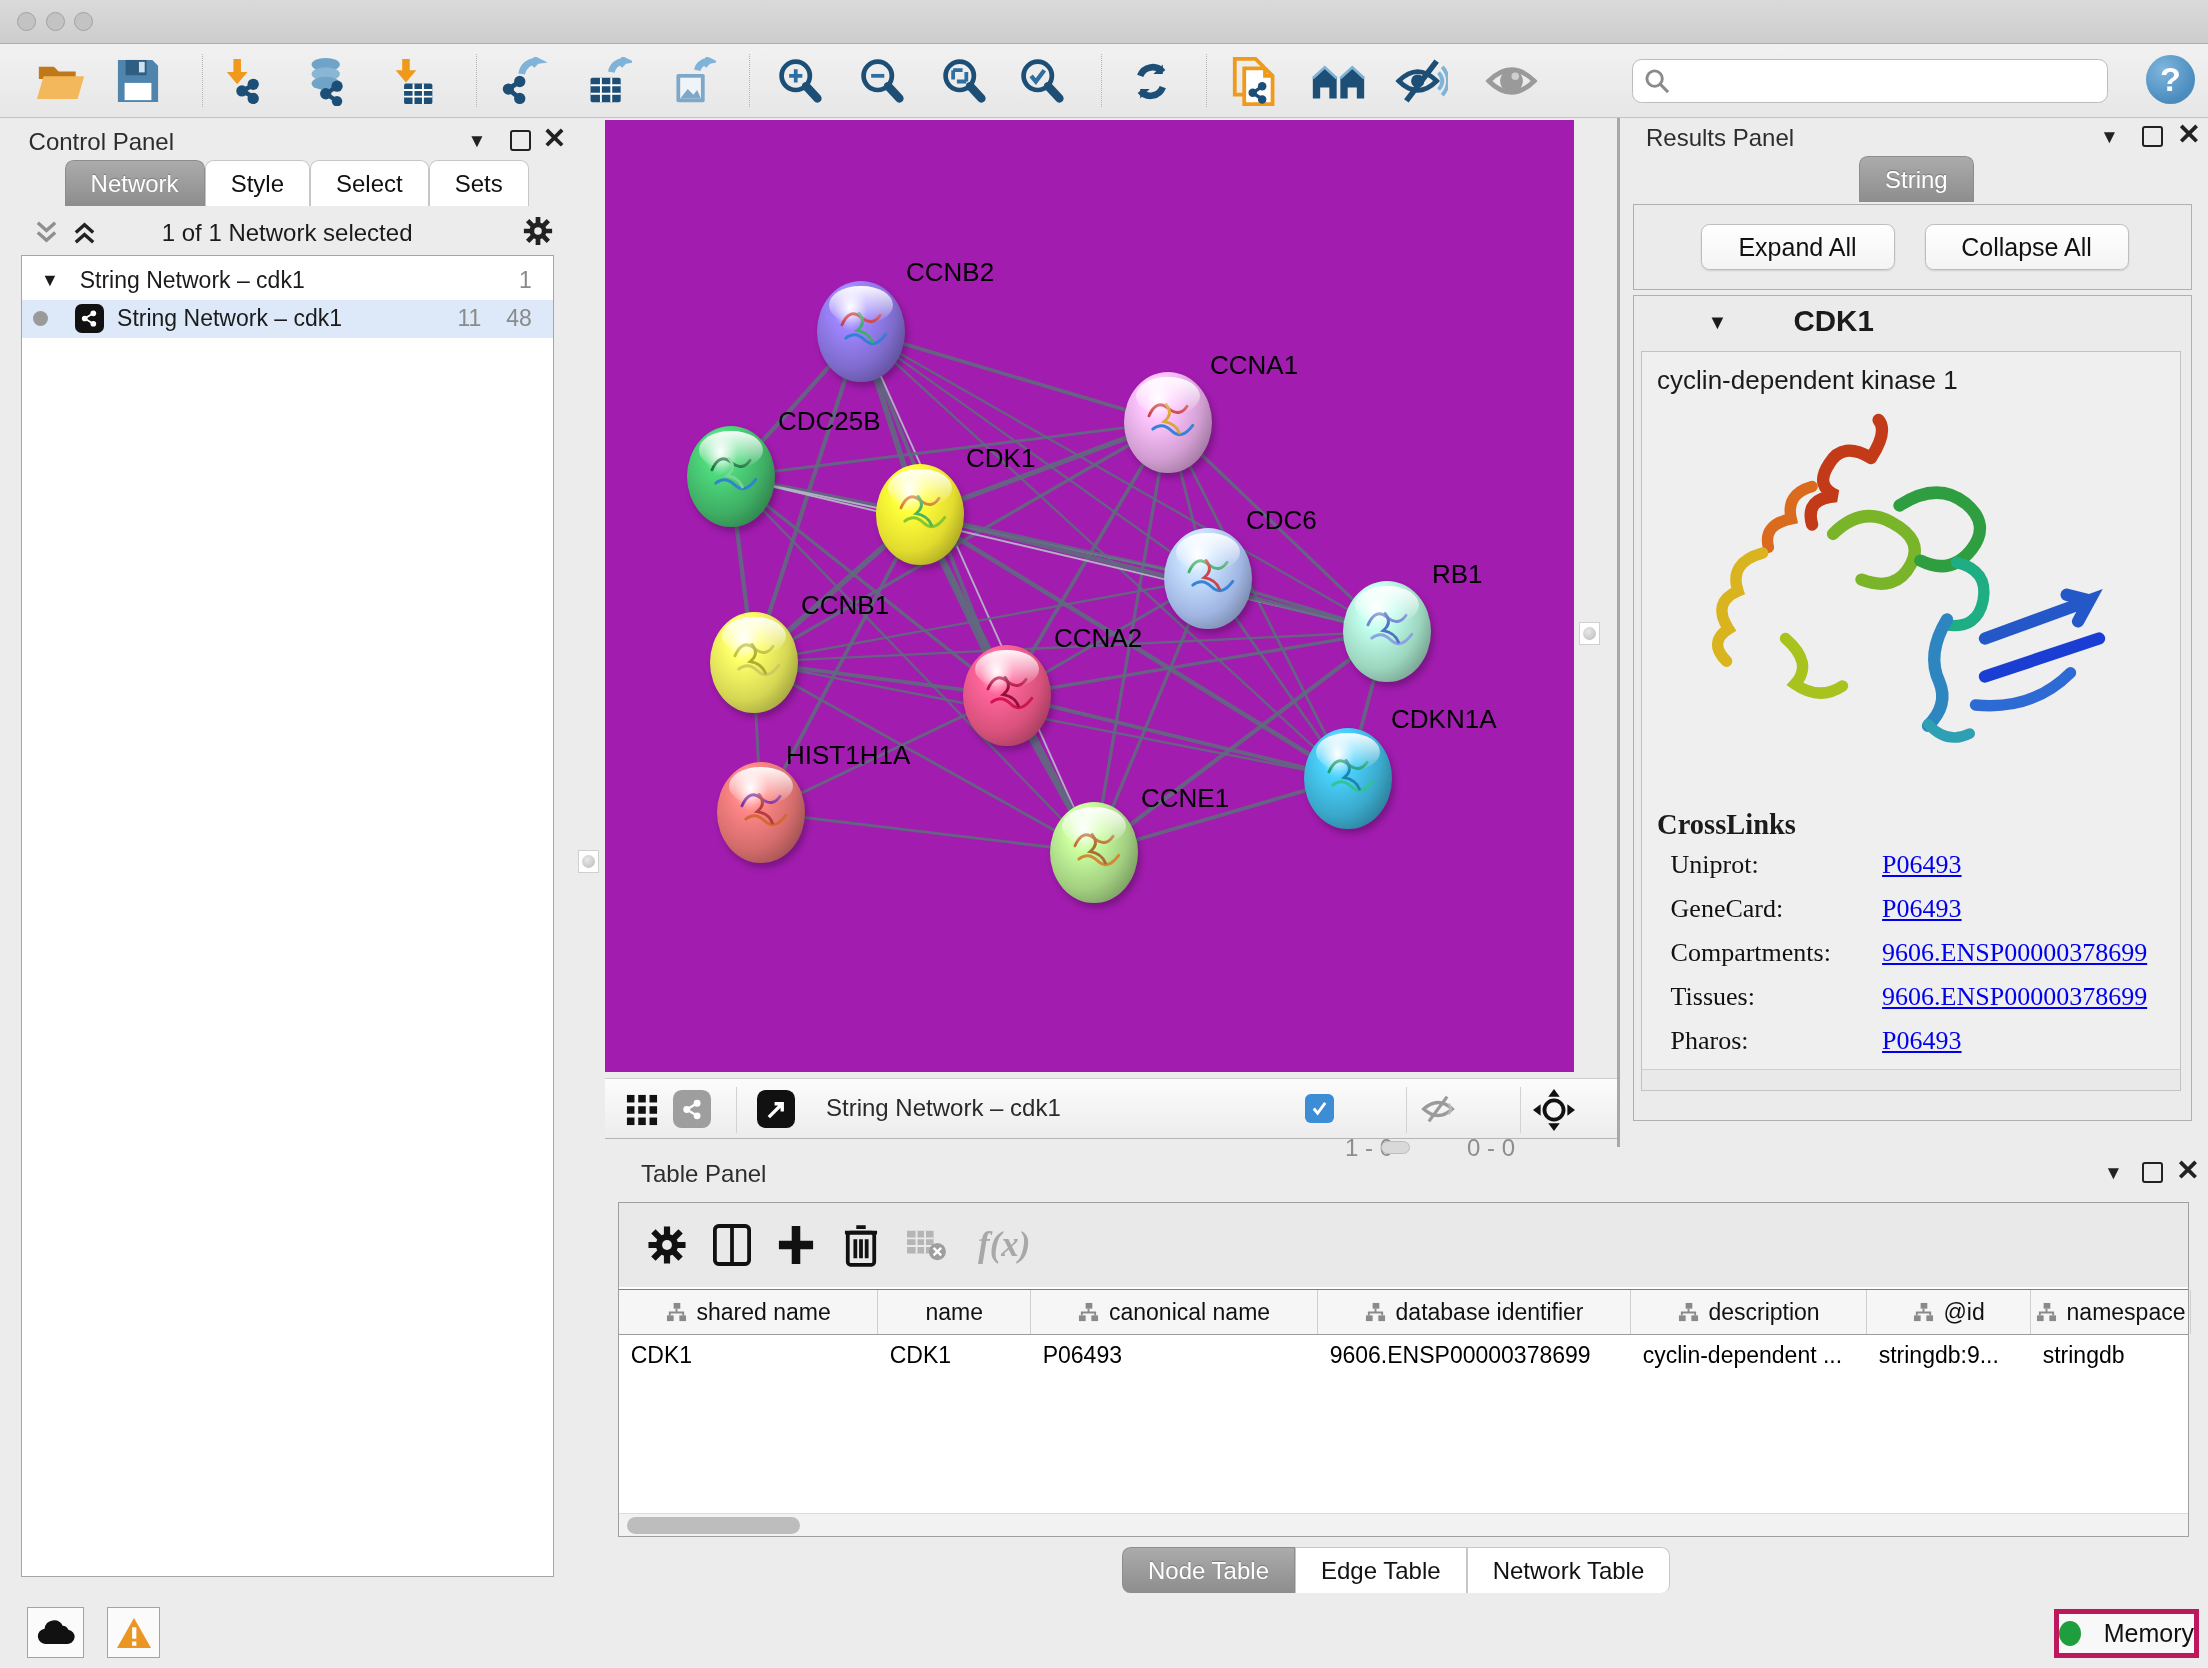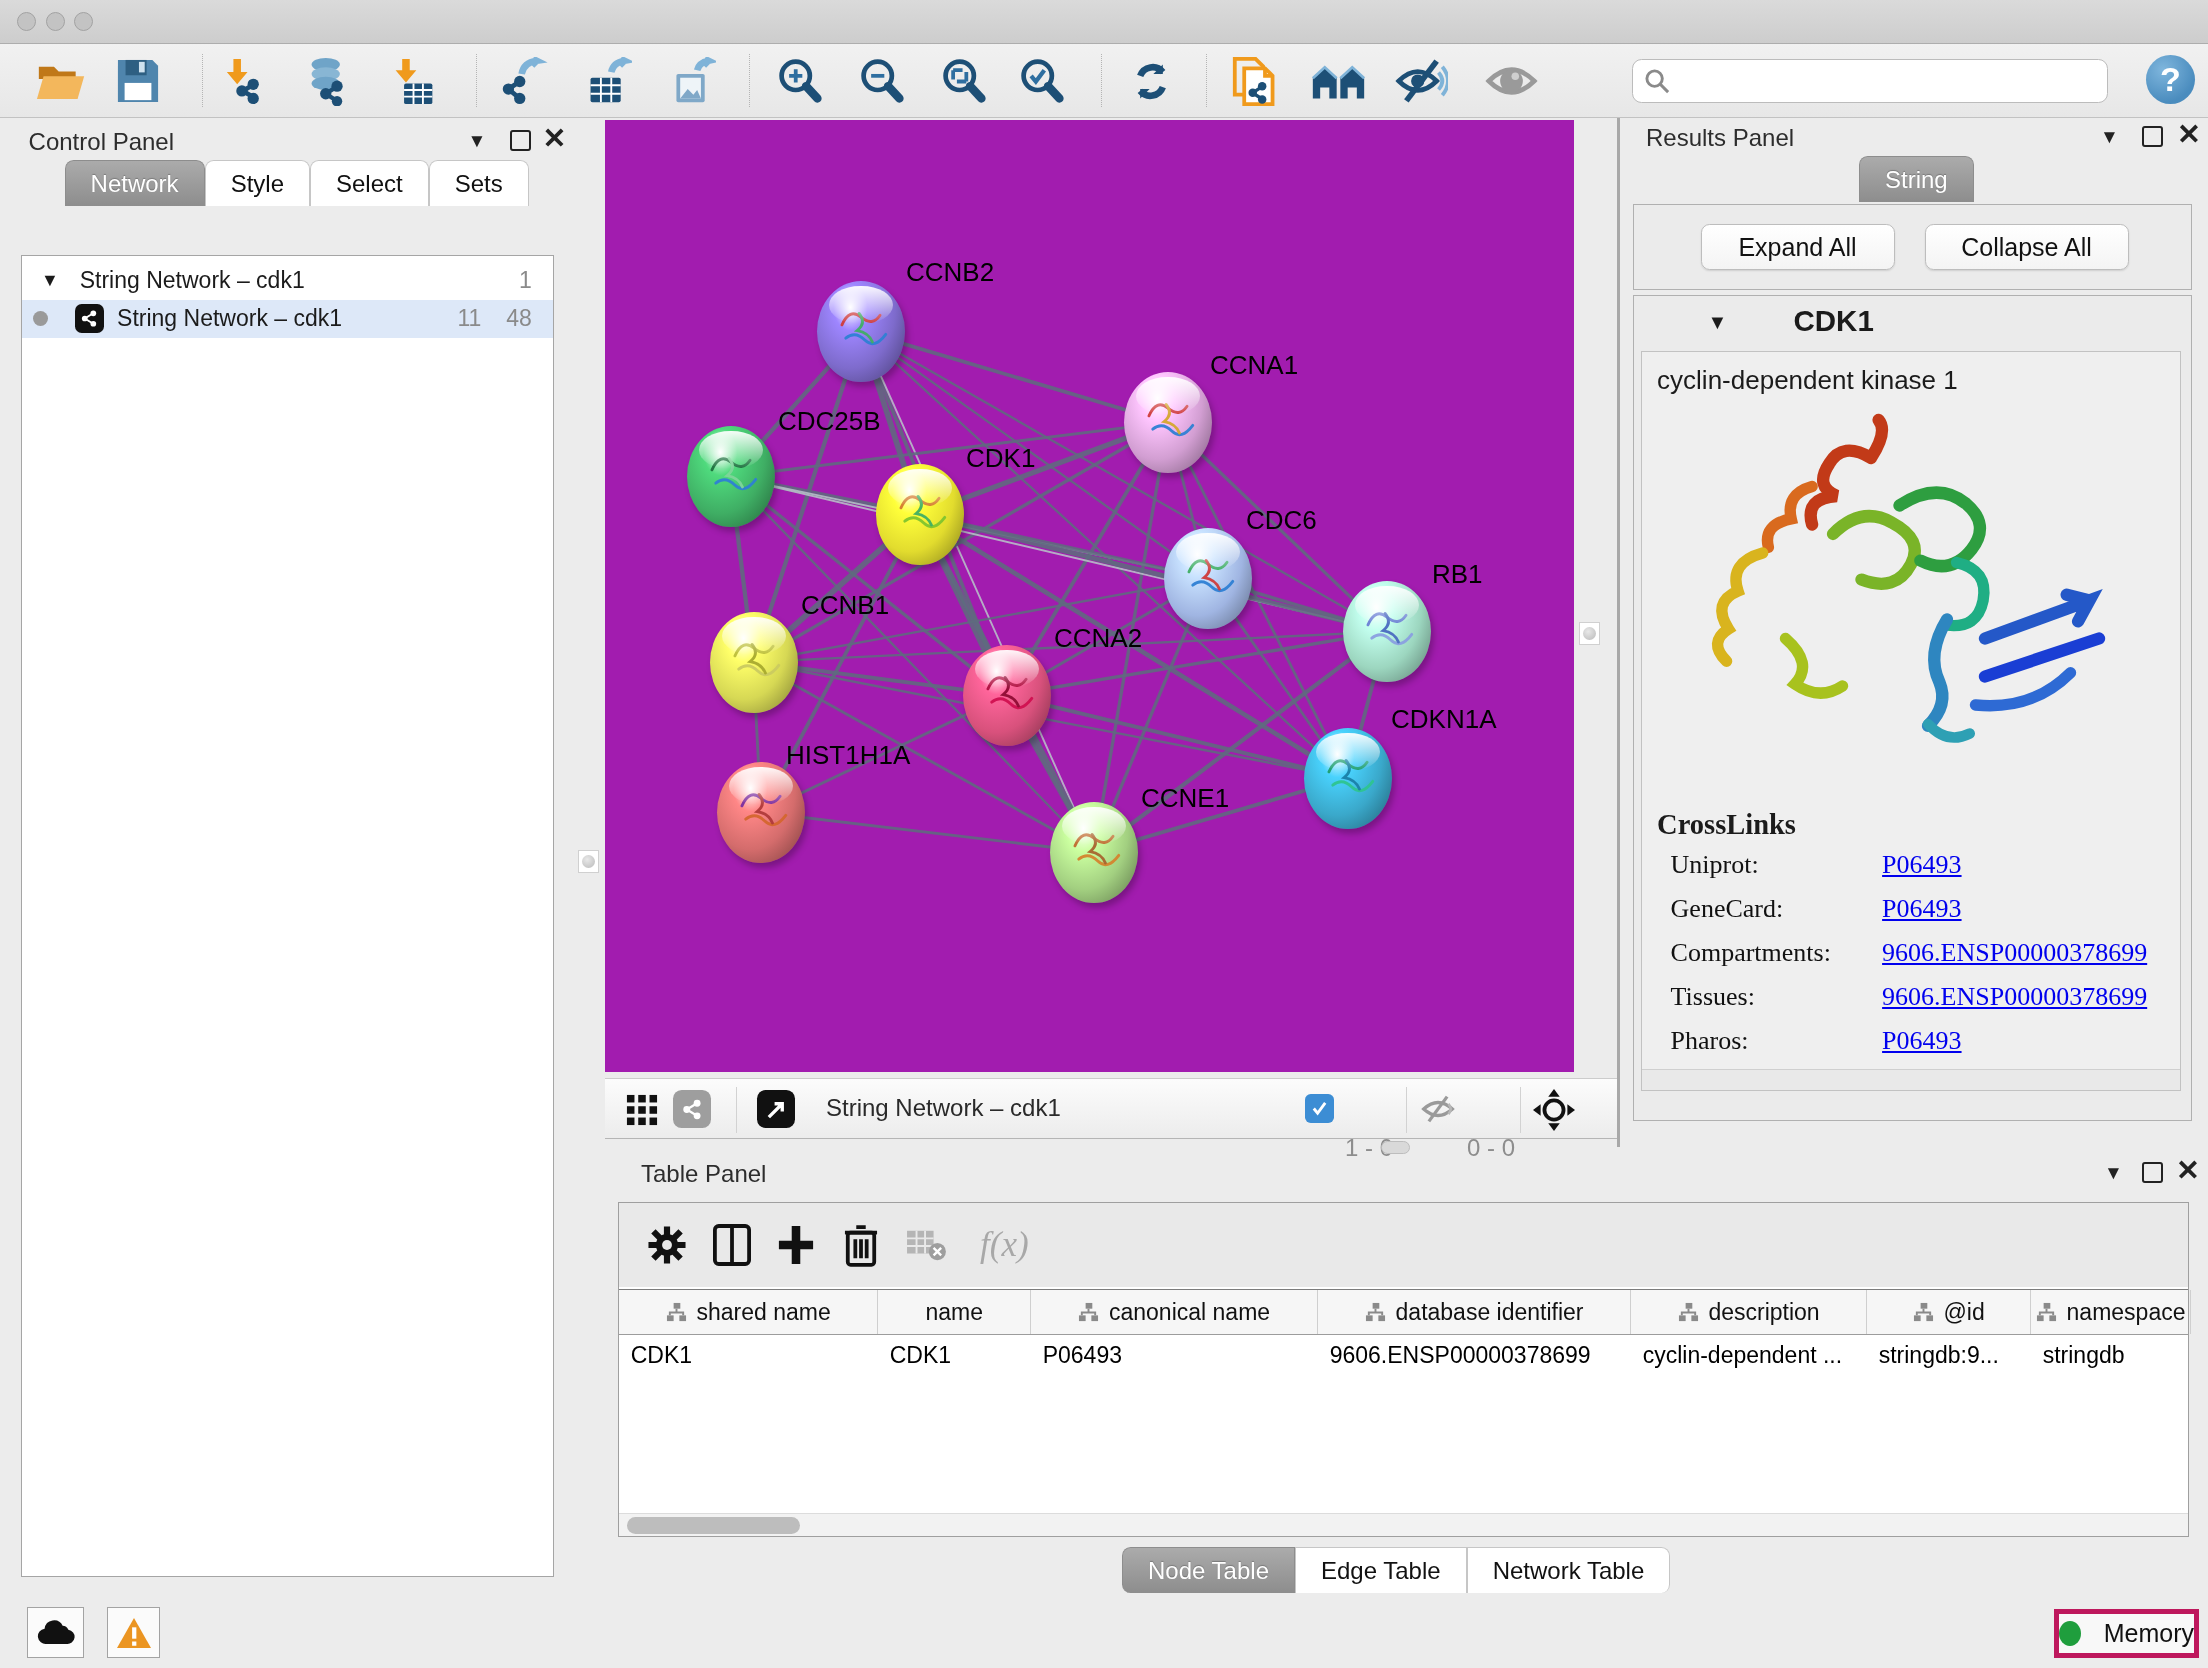--- a/index.html
+++ b/index.html
@@ -81,21 +81,21 @@
   .cdk-content { position:absolute; background:#efefef; border:1px solid #c2c2c2; }
   .serif { font-family:"Liberation Serif", serif; }
   .xl-row { position:relative; height:44px; }
   .xl-label { position:absolute; left:28.5px; font-size:26px; color:#111; }
   .xl-link { position:absolute; left:240px; font-size:26px; color:#0000EE; text-decoration:underline; }
 
   
   .table-panel { left:605px; top:1156px; width:1598px; height:433px; }
   .tablebox { left:13.3px; top:46px; width:1571px; height:335px; background:#fff;
     border:1px solid #9f9f9f; }
-  .tb-toolbar { position:absolute; left:0; top:0; width:100%; height:84px; background:#e9e9e9; }
+  .tb-toolbar { position:absolute; left:0; top:0; width:100%; height:84px; background:#e9e9e9;font-weight:bold; }
   .tb-ic { position:absolute; top:17px; width:49px; height:49px;
     display:flex; align-items:center; justify-content:center; }
   .thead { position:absolute; left:0; top:86px; width:100%; height:46px; background:#f6f6f6;
     border-top:1.9px solid #7c7c7c; border-bottom:1px solid #9c9c9c; display:flex; }
   .th { display:flex; align-items:center; justify-content:center; gap:9.5px; font-size:23px;
     color:#111; border-right:1px solid #cfcfcf; overflow:hidden; white-space:nowrap; }
   .trow { position:absolute; left:0; top:131px; width:100%; height:44px; display:flex; }
   .td { font-size:23px; color:#000; padding:7.6px 3.8px 0 11.4px; overflow:hidden; white-space:nowrap; }
   .hscroll { position:absolute; left:0; bottom:0; width:100%; height:23px; background:#f2f2f2;
     border-top:1px solid #dcdcdc; }
@@ -290,20 +290,38 @@
 <div class="abs control-panel">
   <span class="abs panel-title" style="left:21px; top:5.7px">Control Panel</span>
   <span class="abs pctl caret" style="left:460px; top:7.6px">▼</span>
   <span class="abs pctl square" style="left:502px; top:7.6px"></span>
   <span class="abs pctl xmark" style="left:535px; top:5.7px">✕</span>
 
   <div class="abs" style="left:57px; top:38px">
     <span class="tab sel">Network</span><span class="tab">Style</span><span class="tab">Select</span><span class="tab">Sets</span>
   </div>
 
+  <div class="abs" style="left:0; top:91px; width:559px; height:38px">
+    <svg class="abs" style="left:25px; top:5.7px" width="27" height="27" viewBox="0 0 28 28">
+      <path d="M5 4 l9 8 9 -8 M5 14 l9 8 9 -8" stroke="#8f8f8f" stroke-width="3.5" fill="none"></path>
+    </svg>
+    <svg class="abs" style="left:63px; top:5.7px" width="27" height="27" viewBox="0 0 28 28">
+      <path d="M5 24 l9 -8 9 8 M5 14 l9 -8 9 8" stroke="#222" stroke-width="3.5" fill="none"></path>
+    </svg>
+    <span class="abs" style="left:0; width:559px; text-align:center; top:5.7px; font-size:24px">1 of 1 Network selected</span>
+    <svg class="abs" style="left:514px; top:1.9px" width="32" height="32" viewBox="0 0 34 34">
+      <g fill="#222">
+          <circle cx="17" cy="17" r="9"></circle>
+      <g stroke="#222" stroke-width="5">
+            <path d="M17 2 v8 M17 24 v8 M2 17 h8 M24 17 h8 M6 6 l6 6 M22 22 l6 6 M28 6 l-6 6 M12 22 l-6 6"></path>
+          </g>
+        </g>
+      <circle cx="17" cy="17" r="4" fill="#ececec"></circle>
+    </svg>
+  </div>
 
   <div class="abs net-listbox">
     <div class="tree-row" style="margin-top:5.7px">
       <span style="margin-left:19px; font-size:18px">▼</span>
       <span style="margin-left:21px">String Network – cdk1</span>
       <span class="cnt" style="margin-left:auto; margin-right:21px">1</span>
     </div>
     <div class="tree-row row-sel">
       <span style="margin-left:11.4px; width:15px; height:15px; border-radius:50%; background:#9a9a9a"></span>
       <span class="share-badge" style="margin-left:27px">

